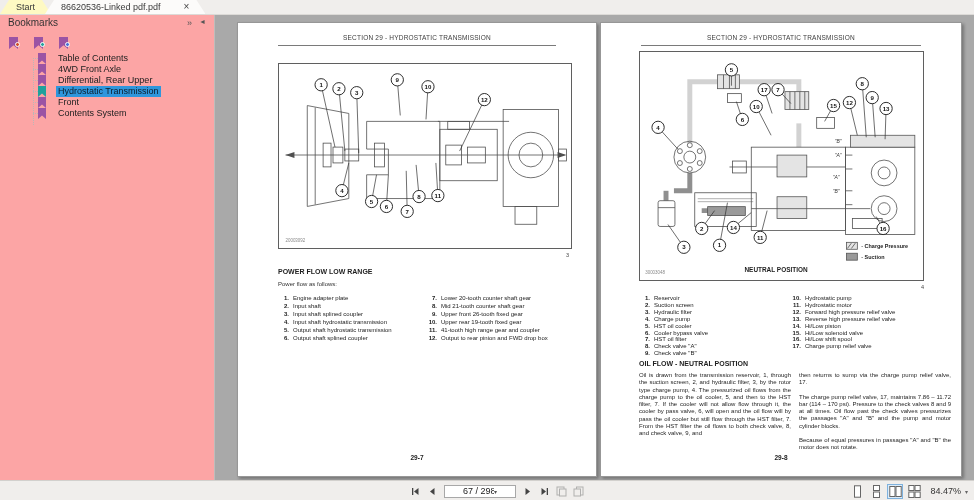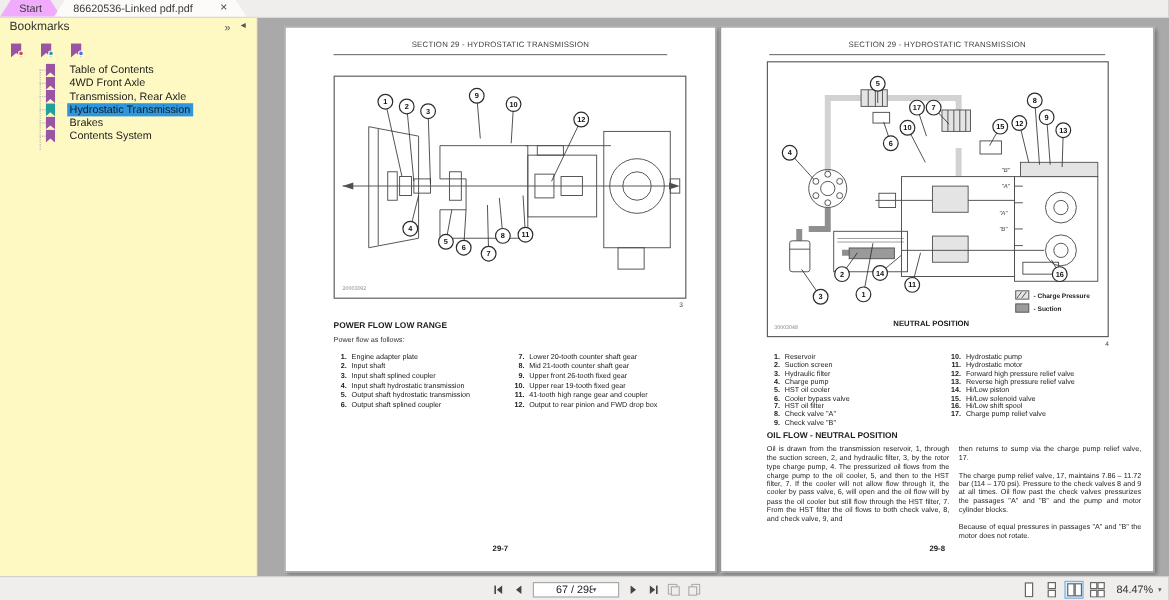--- a/index.html
+++ b/index.html
@@ -2,26 +2,26 @@
 <html><head>
 <meta charset="utf-8">
 <style>
   *{margin:0;padding:0;box-sizing:border-box;}
   html,body{width:974px;height:500px;overflow:hidden;font-family:"Liberation Sans",sans-serif;background:#a9a9a9;}
   #app{position:relative;width:974px;height:500px;background:#a9a9a9;}
 
   
   .tabbar{position:absolute;top:0;left:0;right:0;height:15px;background:#f0eeec;display:flex;align-items:stretch;border-bottom:1px solid #dcdad7;}
   .tab{position:relative;font-size:9px;color:#3a3a3a;display:flex;align-items:center;padding:0 16px;clip-path:polygon(9px 0,calc(100% - 9px) 0,100% 100%,0 100%);white-space:nowrap;}
-  .tab.start{background:#f0abfc;margin-left:0;}
+  .tab.start{background:#fef9c3;margin-left:0;}
   .tab.doc{background:#fcfbfa;margin-left:-6px;gap:14px;}
   .tab .close{margin-left:9px;font-size:10px;line-height:8px;color:#444;cursor:default;}
 
   
-  .sidebar{position:absolute;top:15px;left:0;width:215px;bottom:20px;background:#fef9c3;border-right:1px solid #bfbdbb;}
+  .sidebar{position:absolute;top:15px;left:0;width:215px;bottom:20px;background:#fca5a5;border-right:1px solid #bfbdbb;}
   .sb-header{display:flex;justify-content:space-between;align-items:center;padding:2px 8px 0 8px;font-size:10px;color:#333;}
   .sb-hicons{display:flex;gap:7px;color:#555;}
   .sb-hicons .g1{font-size:9px;}
   .sb-hicons .g2{font-size:7px;}
   .sb-toolbar{display:flex;gap:16px;padding:7px 0 3px 9px;}
   .tb-ic{position:relative;width:9px;height:12px;}
   .ribbon{display:inline-block;width:8px;height:11px;background:#9b54a4;clip-path:polygon(0 0,100% 0,100% 100%,50% 68%,0 100%);flex:none;}
   .tb-ic .ribbon{width:9px;height:12px;}
   .ribbon.teal{background:#1fa19c;}
   .badge{position:absolute;width:5px;height:5px;border-radius:50%;right:-2px;bottom:0;border:1px solid #fbfbfa;}
@@ -132,29 +132,29 @@
         <div class="bm-row">
           <span class="ribbon"></span>
           <span class="bm-label">Table of Contents</span>
         </div>
         <div class="bm-row">
           <span class="ribbon"></span>
           <span class="bm-label">4WD Front Axle</span>
         </div>
         <div class="bm-row">
           <span class="ribbon"></span>
-          <span class="bm-label">Transmission, Rear Axle</span>
+          <span class="bm-label">Differential, Rear Upper</span>
         </div>
         <div class="bm-row">
           <span class="ribbon teal"></span>
           <span class="bm-label selected">Hydrostatic Transmission</span>
         </div>
         <div class="bm-row">
           <span class="ribbon"></span>
-          <span class="bm-label">Brakes</span>
+          <span class="bm-label">Front</span>
         </div>
         <div class="bm-row">
           <span class="ribbon"></span>
           <span class="bm-label">Contents System</span>
         </div>
       </div>
   </div>
 
   <div class="canvas">
 

